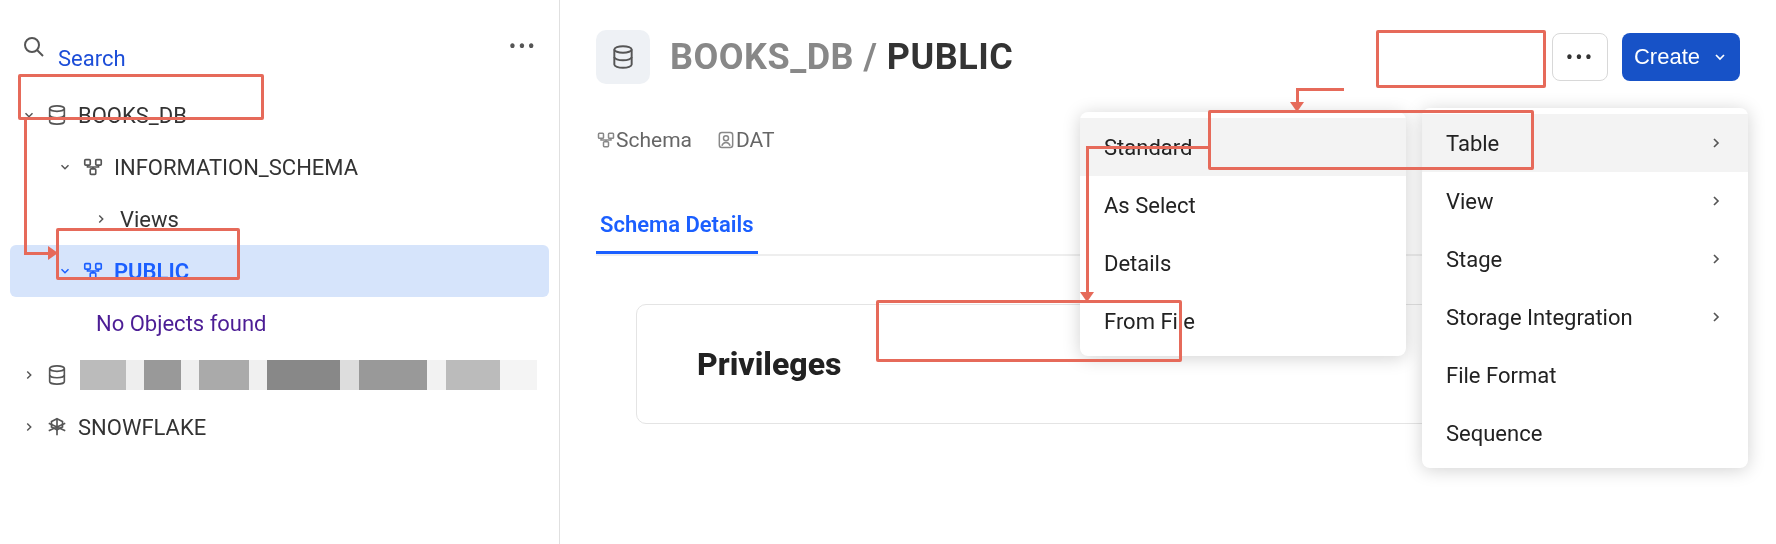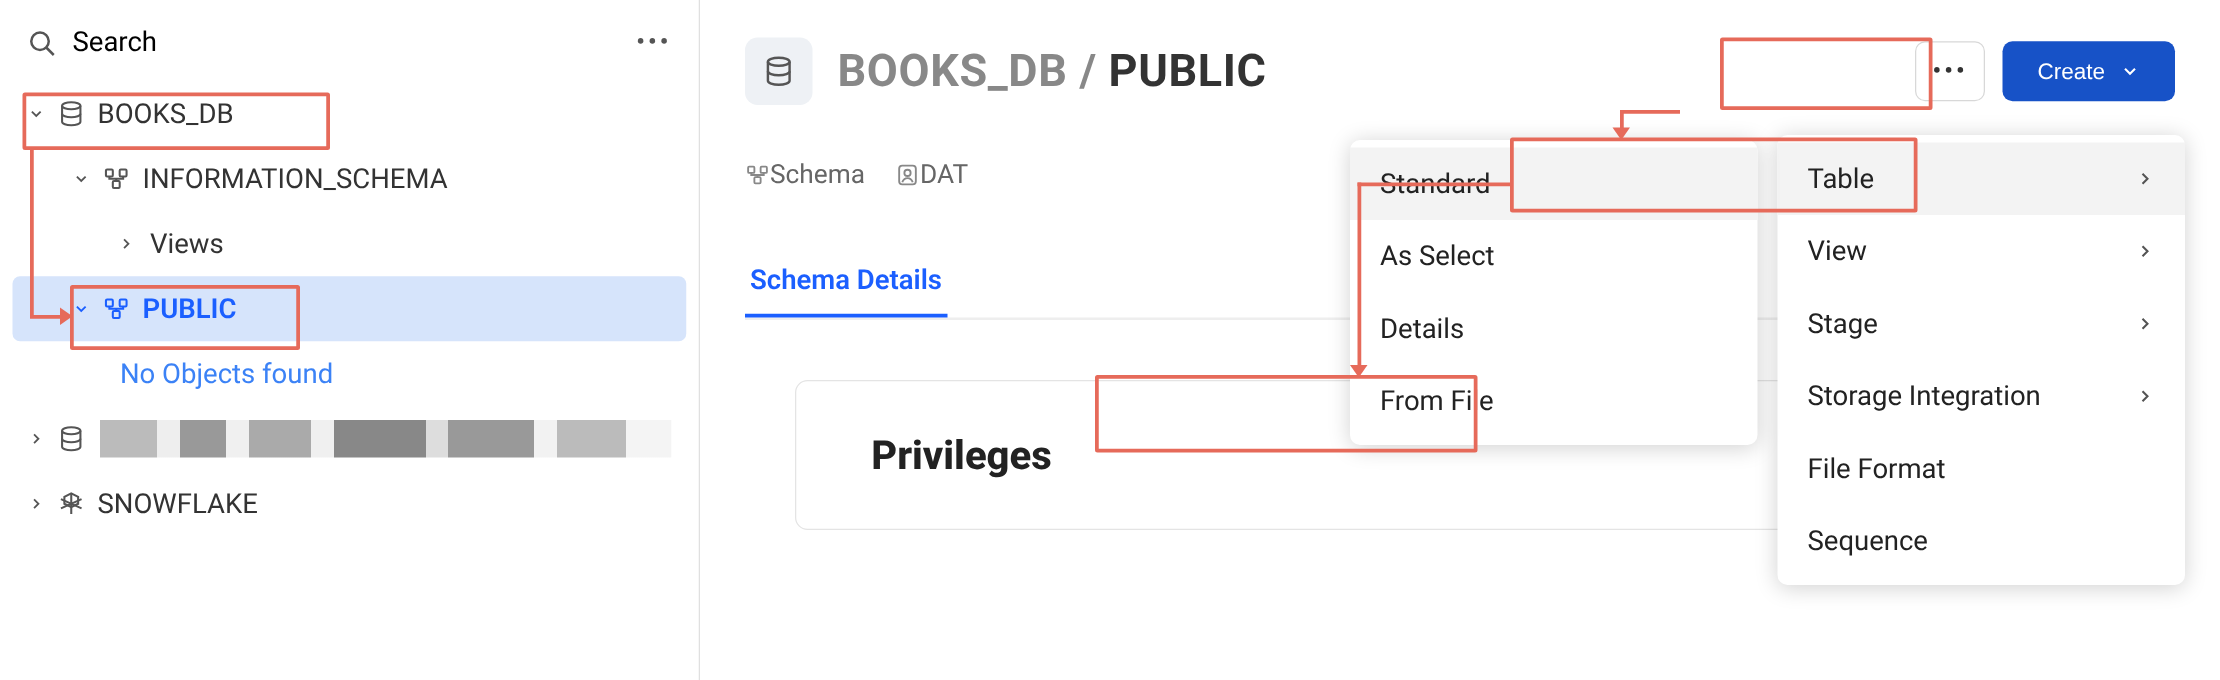--- a/index.html
+++ b/index.html
@@ -18,21 +18,21 @@
     border-right: 1px solid #e0e0e0;
     padding-top: 18px;
     position: relative;
   }
   .search-row {
     display: flex;
     align-items: center;
     padding: 4px 22px 18px 22px;
   }
   .search-icon { color: #555; margin-right: 12px; }
-  .search-text { color: #000000; font-size: 22px; }
+  .search-text { color: #1d4ed8; font-size: 22px; margin-top: 24px; }
   .search-more { margin-left: auto; color: #555; font-size: 22px; letter-spacing: 2px; }
   .tree { padding: 0 10px; }
   .tree-row {
     display: flex;
     align-items: center;
     height: 52px;
     padding: 0 12px;
     border-radius: 6px;
     font-size: 22px;
     color: #333;
@@ -41,21 +41,21 @@
   .tree-row .ico { width: 30px; display:flex; align-items:center; color:#555; }
   .tree-row .lbl { padding-left: 2px; }
   .indent-0 { padding-left: 12px; }
   .indent-1 { padding-left: 48px; }
   .indent-2 { padding-left: 84px; }
   .sel {
     background: #d6e4fb;
     color: #1b5fff;
   }
   .sel .chev, .sel .ico { color: #1b5fff; }
-  .muted { color: #3b82f6; }
+  .muted { color: #4c1d95; }
   .pixelated {
     height: 30px;
     flex: 1;
     margin-left: 4px;
     background:
       linear-gradient(90deg,#bbb 0 10%, #eee 10% 14%, #999 14% 22%, #f0f0f0 22% 26%,
       #aaa 26% 37%, #f0f0f0 37% 41%, #888 41% 57%, #ddd 57% 61%, #999 61% 76%,
       #f2f2f2 76% 80%, #bbb 80% 92%, #f4f4f4 92% 100%);
     filter: blur(0.3px);
   }
@@ -82,22 +82,22 @@
     display:flex; align-items:center; justify-content:center;
     font-size: 22px; letter-spacing: 2px; color:#333;
     background:#fff;
   }
   .create-btn {
     height: 48px;
     background: #1752c7;
     color: #fff;
     border: none;
     border-radius: 8px;
-    padding: 0 28px;
-    font-size: 18px;
+    padding: 0 12px;
+    font-size: 22px;
     font-weight: 500;
     display:flex; align-items:center; gap:12px;
   }
   .chips-row {
     display:flex; align-items:center; gap: 24px;
     margin-top: 44px;
     font-size: 21px;
     color:#666;
   }
   .chip { display:flex; align-items:center; }

